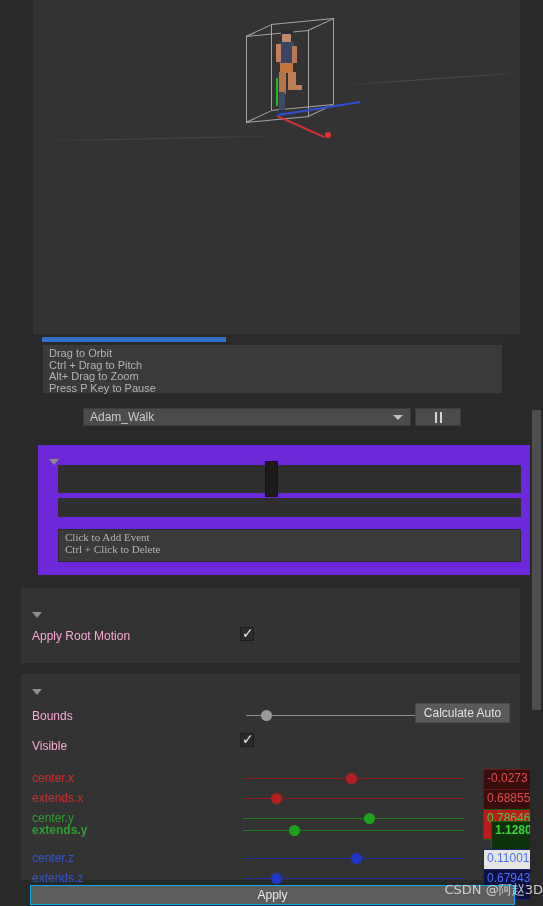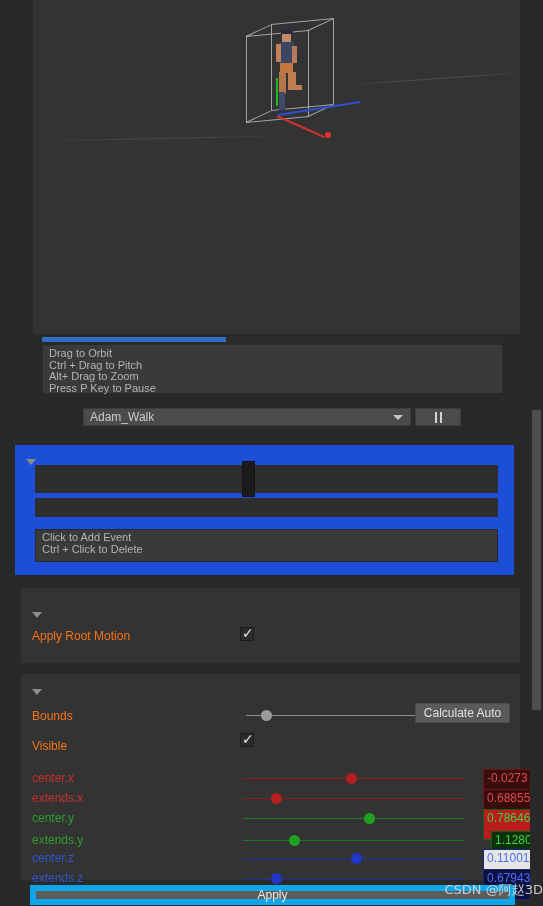--- a/index.html
+++ b/index.html
@@ -10,21 +10,21 @@
     overflow: hidden;
   }
   #root {
     position: relative;
     width: 543px; height: 906px;
     background: #292929;
   }
 
   
   .panel { position: absolute; background: #313131; }
-  .label { color: #f97316; font-size: 12px; line-height: 14px; white-space: nowrap; }
+  .label { color: #f9a8d4; font-size: 12px; line-height: 14px; white-space: nowrap; }
   .foldout {
     width: 0; height: 0;
     border-left: 5px solid transparent;
     border-right: 5px solid transparent;
     border-top: 6px solid #8d8d8d;
   }
 
   
   #preview-panel {
     left: 33px; top: 0; width: 487px; height: 334px;
@@ -78,22 +78,23 @@
   }
   #play-pause-button {
     position: absolute; left: 415px; top: 3px; width: 46px; height: 18px;
     background: #4b4b4b; border: 1px solid #3c3c3c;
     display: flex; align-items: center; justify-content: center;
   }
   #play-pause-button .bar { width: 2px; height: 11px; background: #d2d2d2; margin: 0 1.5px; }
 
   
   #events-section {
-    left: 15px; top: 445px; width: 499px; height: 130px;
-    background: #1d4ed8;
+    left: 38px; top: 445px; width: 499px; height: 130px;
+    background: #6d28d9;
+    font-family: Liberation Serif, serif;
   }
   #events-foldout { position: absolute; left: 11px; top: 14px; }
   #timeline-track {
     position: absolute; left: 20px; top: 20px; width: 463px; height: 28px;
     background: #2e2e2e;
   }
   #timeline-scrubber {
     position: absolute; top: -4px; width: 13px; height: 36px;
     background: #1b1b1b; border: 1px solid #141414;
   }
@@ -163,21 +164,21 @@
   .axis-row .valuebox {
     position: absolute; left: 462px; top: 1px; width: 58px; height: 31px;
     border: 1px solid;
     overflow: hidden; white-space: nowrap;
     font-size: 12px; line-height: 16px; padding-left: 3px;
   }
 
   
   #apply-button {
     position: absolute; left: 30px; top: 885px; width: 485px; height: 20px;
-    background: #5d5d5d; border: 6px solid #0ea5e9;
+    background: #5d5d5d; border: 1px solid #0ea5e9;
     color: #eaeaea; font-size: 12px;
     display: flex; align-items: center; justify-content: center;
   }
 
   
   #scrollbar-track {
     position: absolute; right: 0; top: 0; width: 13px; height: 906px;
     background: #292929;
   }
   #scrollbar-thumb {
@@ -315,21 +316,21 @@
           </div>
           <div class="valuebox" style="background: rgb(58, 13, 13); border-color: rgb(110, 20, 20); color: rgb(224, 75, 75);">0.68855</div>
         </div>
         <div class="axis-row" style="top: 134px;">
           <div class="name" style="color: rgb(47, 158, 47);">center.y</div>
           <div class="track" style="background: rgb(28, 122, 28);">
             <div class="handle" style="background: rgb(30, 161, 30); left: calc(57% - 5px);"></div>
           </div>
           <div class="valuebox" style="background: #b91c1c; border-color: rgb(20, 94, 20); color: rgb(63, 209, 63);">0.78646</div>
         </div>
-        <div class="axis-row" style="top: 156px;">
+        <div class="axis-row" style="top: 146px; font-weight: bold;">
           <div class="name" style="color: rgb(47, 158, 47);">extends.y</div>
           <div class="track" style="background: rgb(28, 122, 28);">
             <div class="handle" style="background: rgb(30, 161, 30); left: calc(23% - 5px);"></div>
           </div>
           <div class="valuebox" style="background: rgb(13, 51, 13); border-color: rgb(20, 94, 20); color: rgb(63, 209, 63); margin-left: 8px;">1.12800</div>
         </div>
         <div class="axis-row" style="top: 174px;">
           <div class="name" style="color: rgb(51, 85, 204);">center.z</div>
           <div class="track" style="background: rgb(31, 47, 158);">
             <div class="handle" style="background: rgb(31, 54, 200); left: calc(51% - 5px);"></div>

